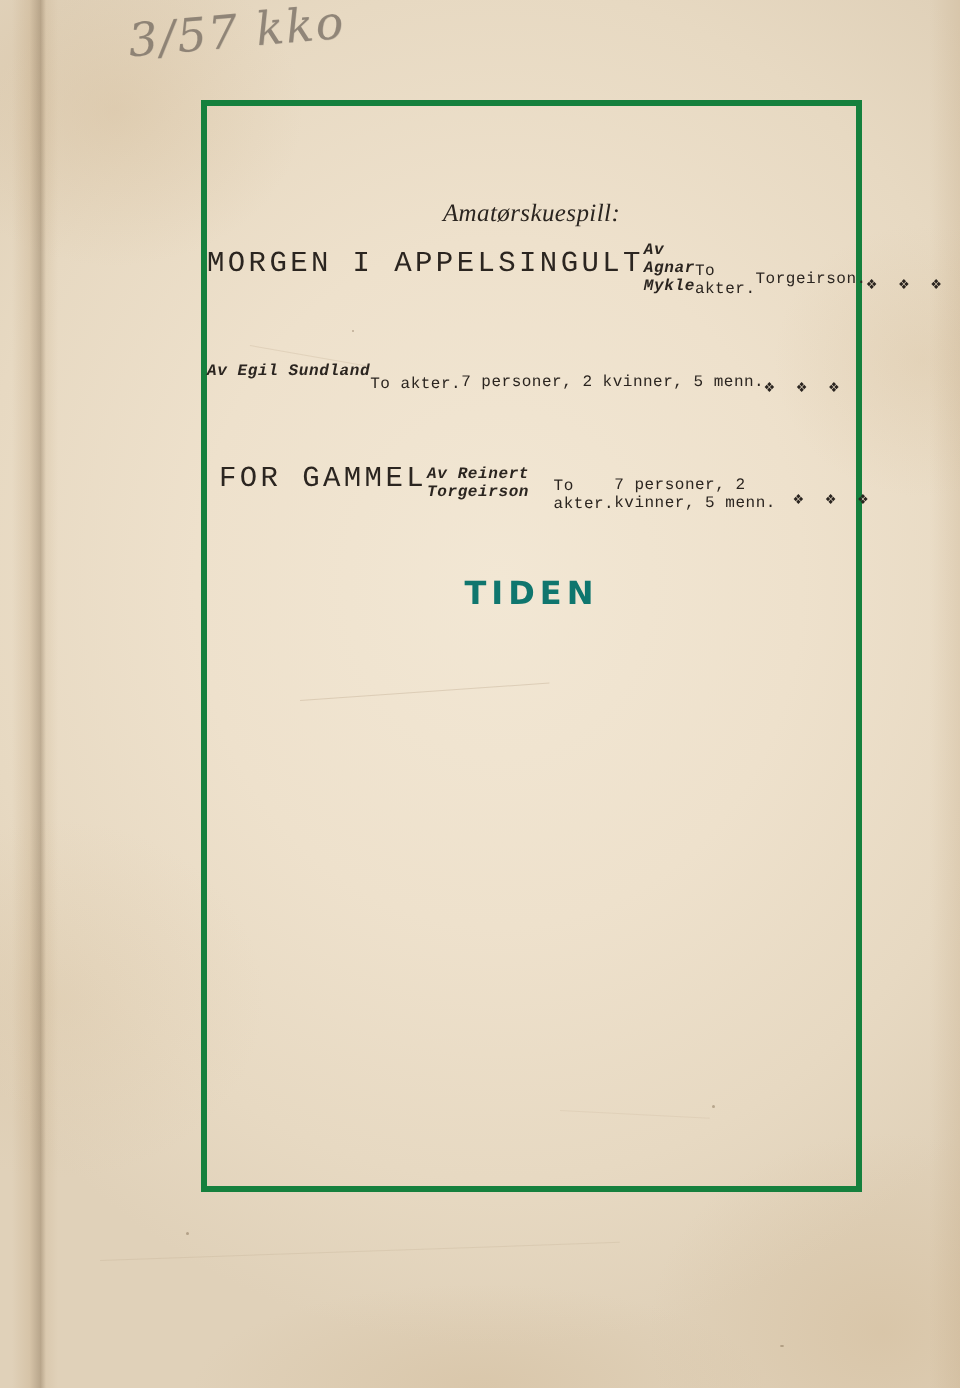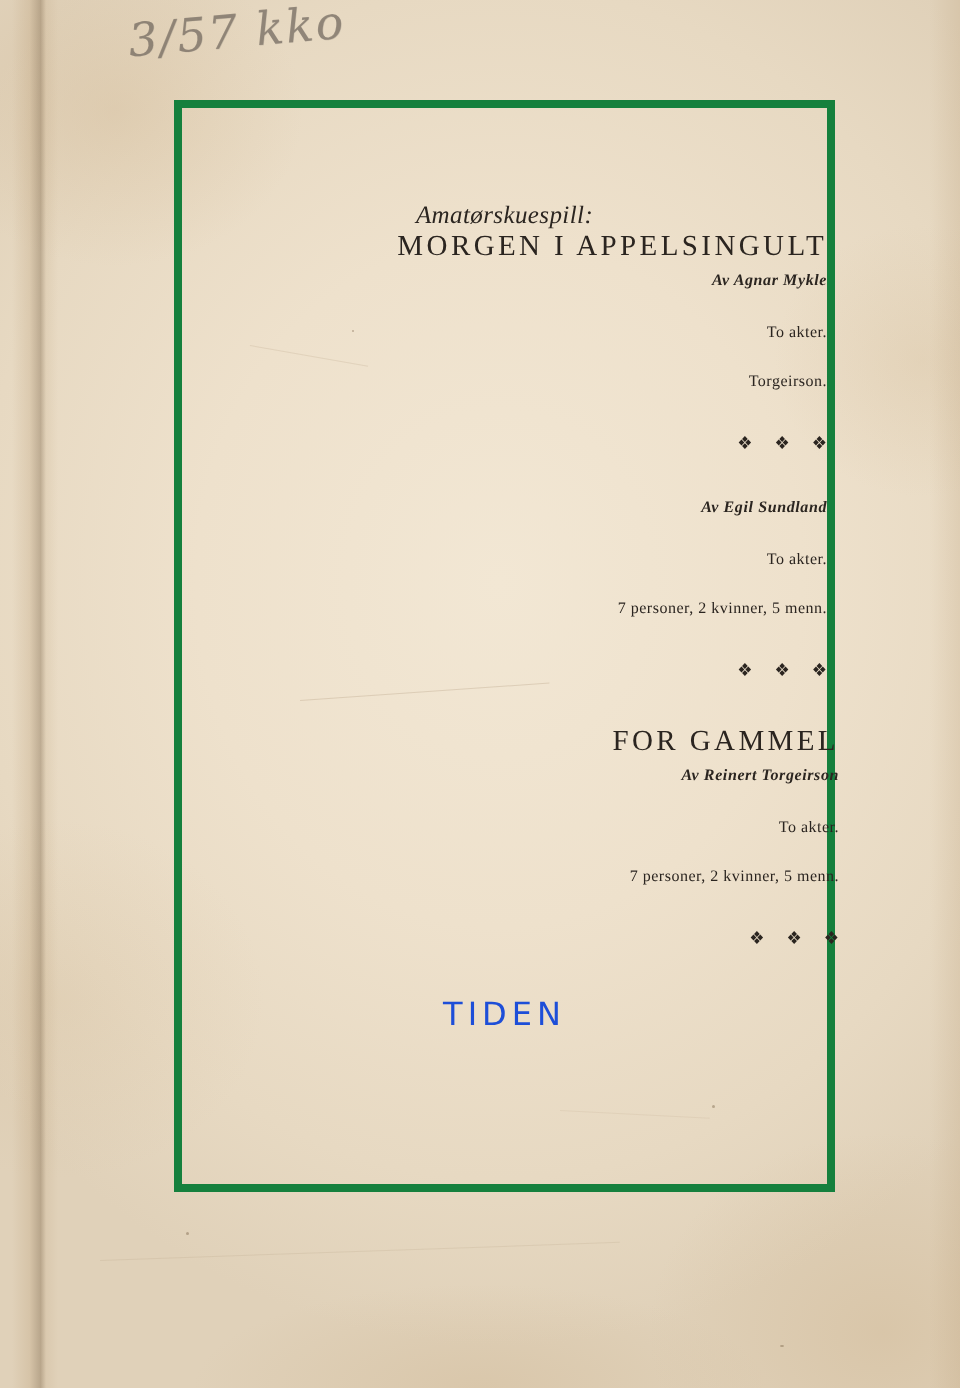--- a/index.html
+++ b/index.html
@@ -99,25 +99,25 @@
     color: rgba(108,98,88,0.62);
     transform: rotate(-5deg);
     white-space: nowrap;
     pointer-events: none;
     text-shadow: 0.5px 0.5px 0 rgba(150,140,128,0.35);
   }
 
   
   .frame {
     position: absolute;
-    left: 174px;
+    left: 201px;
     top: 100px;
     width: 661px;
     height: 1092px;
-    border: 8px solid #15803d;
+    border: 6px solid #15803d;
     box-sizing: border-box;
   }
 
   .frame-inner {
     position: absolute;
     inset: 0;
     display: flex;
     flex-direction: column;
     align-items: center;
   }
@@ -169,32 +169,33 @@
   }
 
   .section-1 .ornaments { margin-top: 44px; }
   .section-2 { margin-top: 38px; }
   .section-2 .ornaments { margin-top: 44px; }
   .section-3 { margin-top: 46px; padding-left: 24px; }
   .section-3 .ornaments { margin-top: 44px; }
 
   .section {
     display: flex;
-    flex-direction: column;
-    align-items: flex-end;
+    flex-direction: row;
+    align-items: center;
     width: 100%;
+    font-family: Liberation Mono, monospace;
   }
 
   .imprint {
-    margin-top: 48px;
+    margin-top: 61px;
     font-family: "DejaVu Sans", "Liberation Sans", sans-serif;
-    font-weight: 400;
+    font-weight: 700;
     font-size: 32px;
     letter-spacing: 5px;
-    color: #1d4ed8;
+    color: #0f766e;
   }
 
   
   .frame-inner * { text-rendering: geometricPrecision; }
 </style>
 </head>
 <body>
 
 <div class="paper"></div>
 <div class="crease-left"></div>

